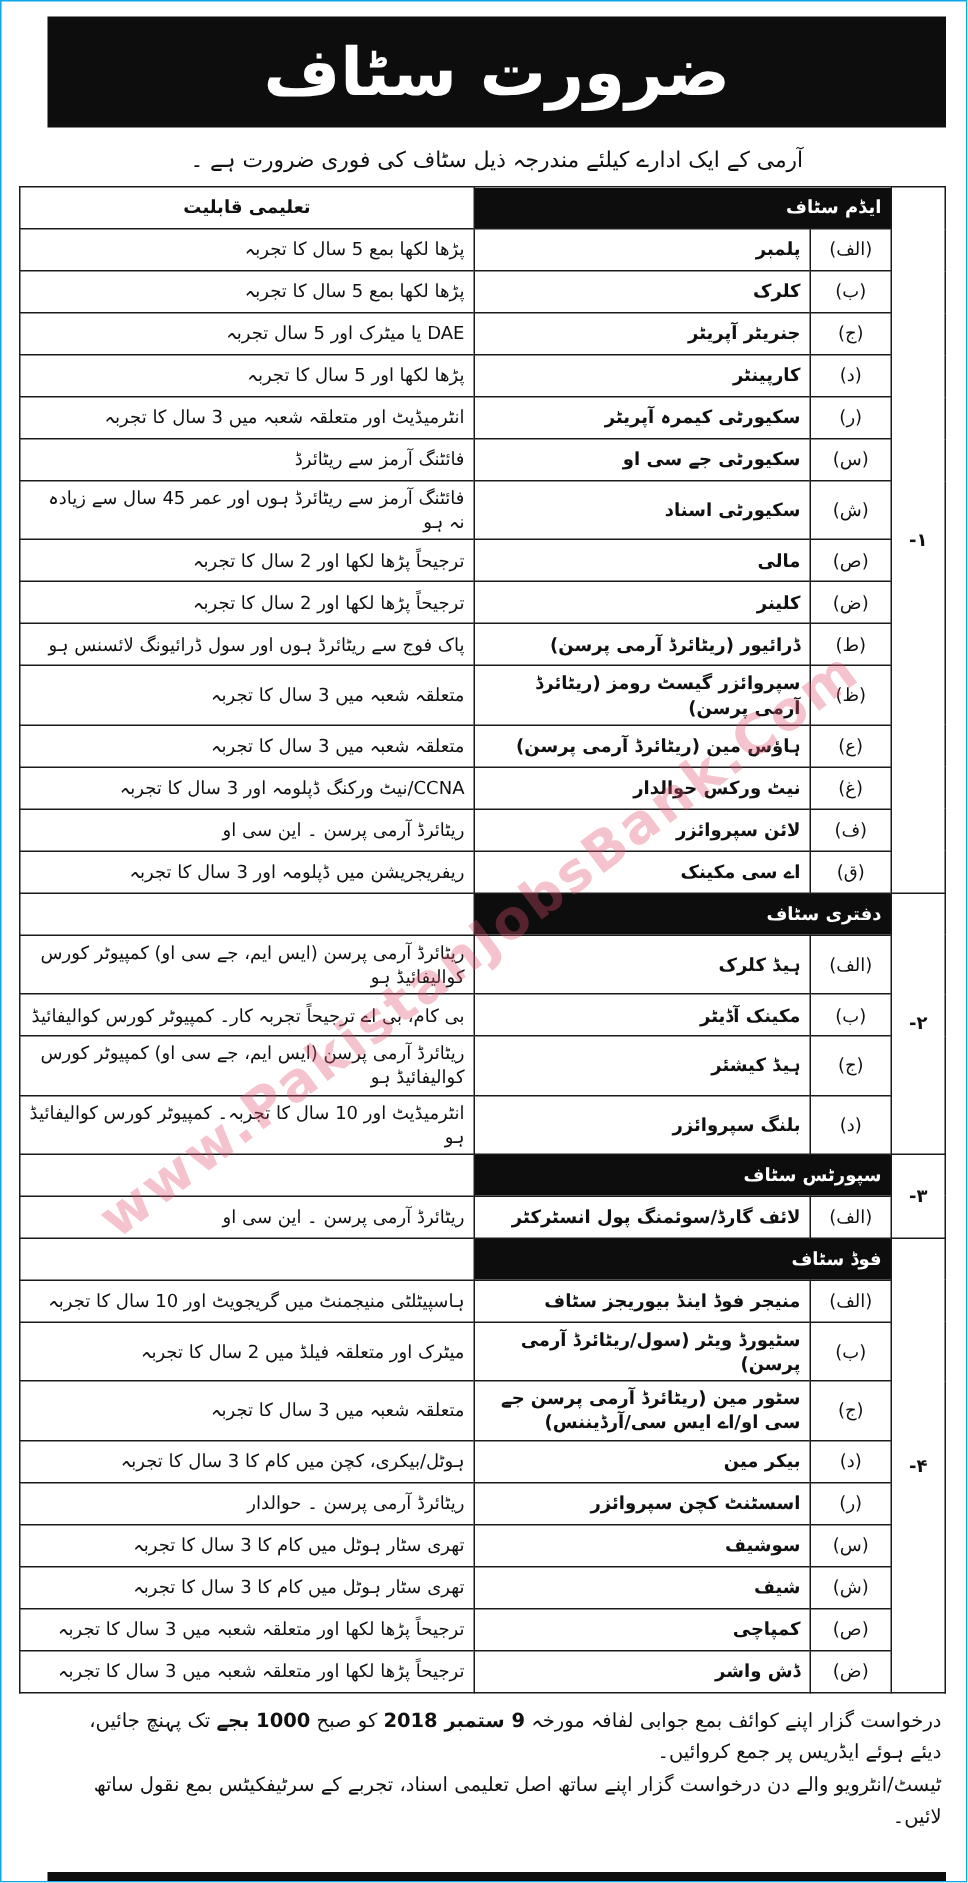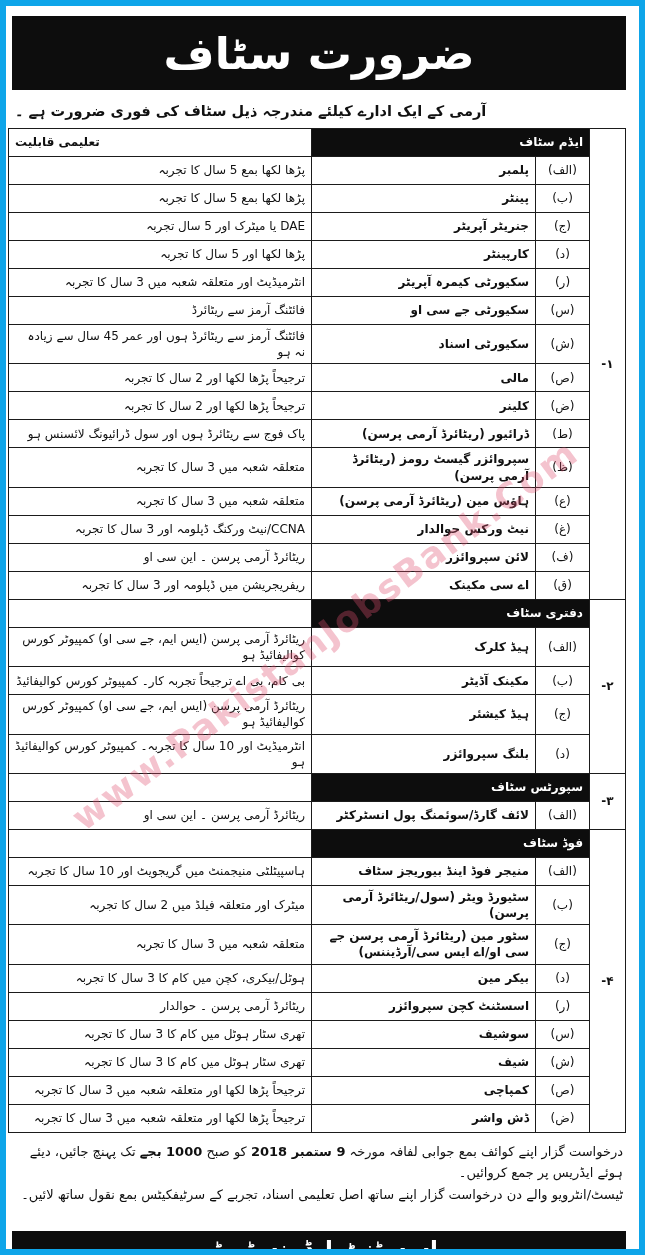--- a/index.html
+++ b/index.html
@@ -2,42 +2,42 @@
 <html lang="ur" dir="rtl"><head>
 <meta charset="utf-8">
 <style>
   * { box-sizing: border-box; margin: 0; padding: 0; }
   html, body { width: 645px; background: #efefef; }
   body { font-family: "DejaVu Sans", "Liberation Sans", sans-serif; }
   .page {
     position: relative;
     width: 645px; height: 1255px;
     background: #ffffff;
-    border: 6px solid #0ea5e9;
+    border: 1px solid #0ea5e9;
     direction: rtl;
-    padding: 10px 13px 0 6px;
+    padding: 10px 13px 0 31px;
     overflow: hidden;
     color: #111;
   }
   .title-bar {
     background: #0d0d0d;
     height: 74px;
     display: flex; align-items: center; justify-content: center;
   }
   .title-bar .title {
     color: #ffffff;
     font-size: 44px;
     font-weight: bold;
     letter-spacing: 1px;
   }
   .intro {
     margin: 13px 3px 9px 3px;
     font-size: 14.5px;
-    font-weight: 700;
-    text-align: left;
+    font-weight: 400;
+    text-align: center;
   }
   table.jobs {
     width: 617px;
     border-collapse: collapse;
     table-layout: fixed;
   }
   table.jobs td {
     border: 1px solid #1b1b1b;
     font-size: 12px;
     line-height: 1.35;
@@ -57,21 +57,21 @@
   td.section-title-cell {
     background: #0d0d0d;
     color: #ffffff;
     font-weight: bold;
     font-size: 14px;
     text-align: right;
     padding-right: 9px;
     margin-top: 19px;
   }
   td.qual-header-cell {
-    text-align: left;
+    text-align: center;
     font-weight: bold;
     font-size: 14px;
   }
   td.serial { text-align: center; font-size: 12.5px; }
   td.job { font-weight: 600; font-size: 12.5px; }
   td.qual { font-size: 12px; }
   .notes {
     margin: 8px 3px 0 3px;
     font-size: 13px;
     font-weight: 500;
@@ -131,21 +131,21 @@
           <td class="section-title-cell" colspan="2">ایڈم سٹاف</td>
           <td class="qual-header-cell">تعلیمی قابلیت</td>
         </tr>
         <tr>
           <td class="serial">(الف)</td>
           <td class="job">پلمبر</td>
           <td class="qual">پڑھا لکھا بمع 5 سال کا تجربہ</td>
         </tr>
         <tr>
           <td class="serial">(ب)</td>
-          <td class="job">پینٹر</td>
+          <td class="job">کلرک</td>
           <td class="qual">پڑھا لکھا بمع 5 سال کا تجربہ</td>
         </tr>
         <tr>
           <td class="serial">(ج)</td>
           <td class="job">جنریٹر آپریٹر</td>
           <td class="qual">DAE یا میٹرک اور 5 سال تجربہ</td>
         </tr>
         <tr>
           <td class="serial">(د)</td>
           <td class="job">کارپینٹر</td>

